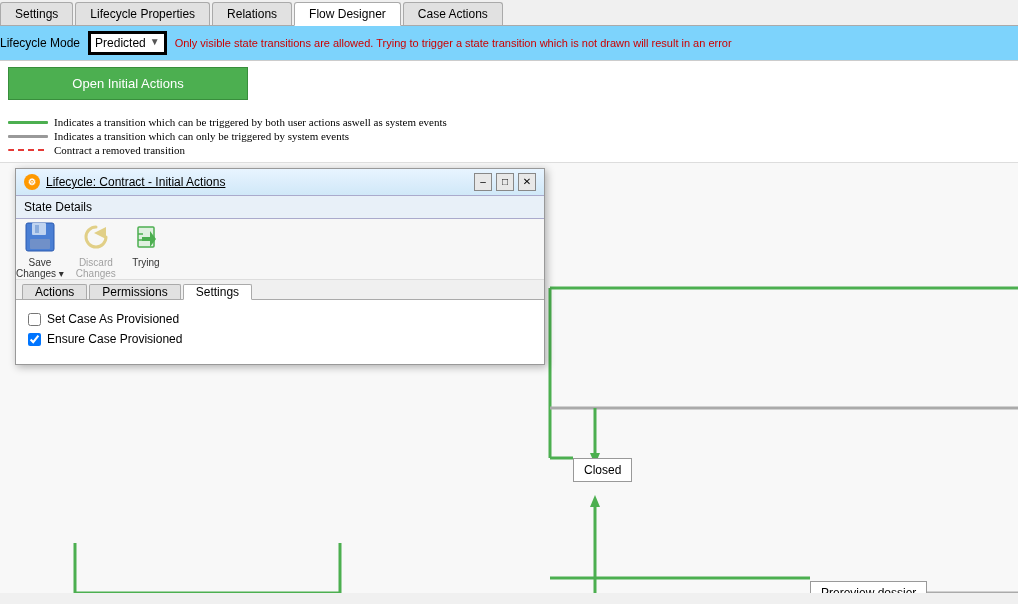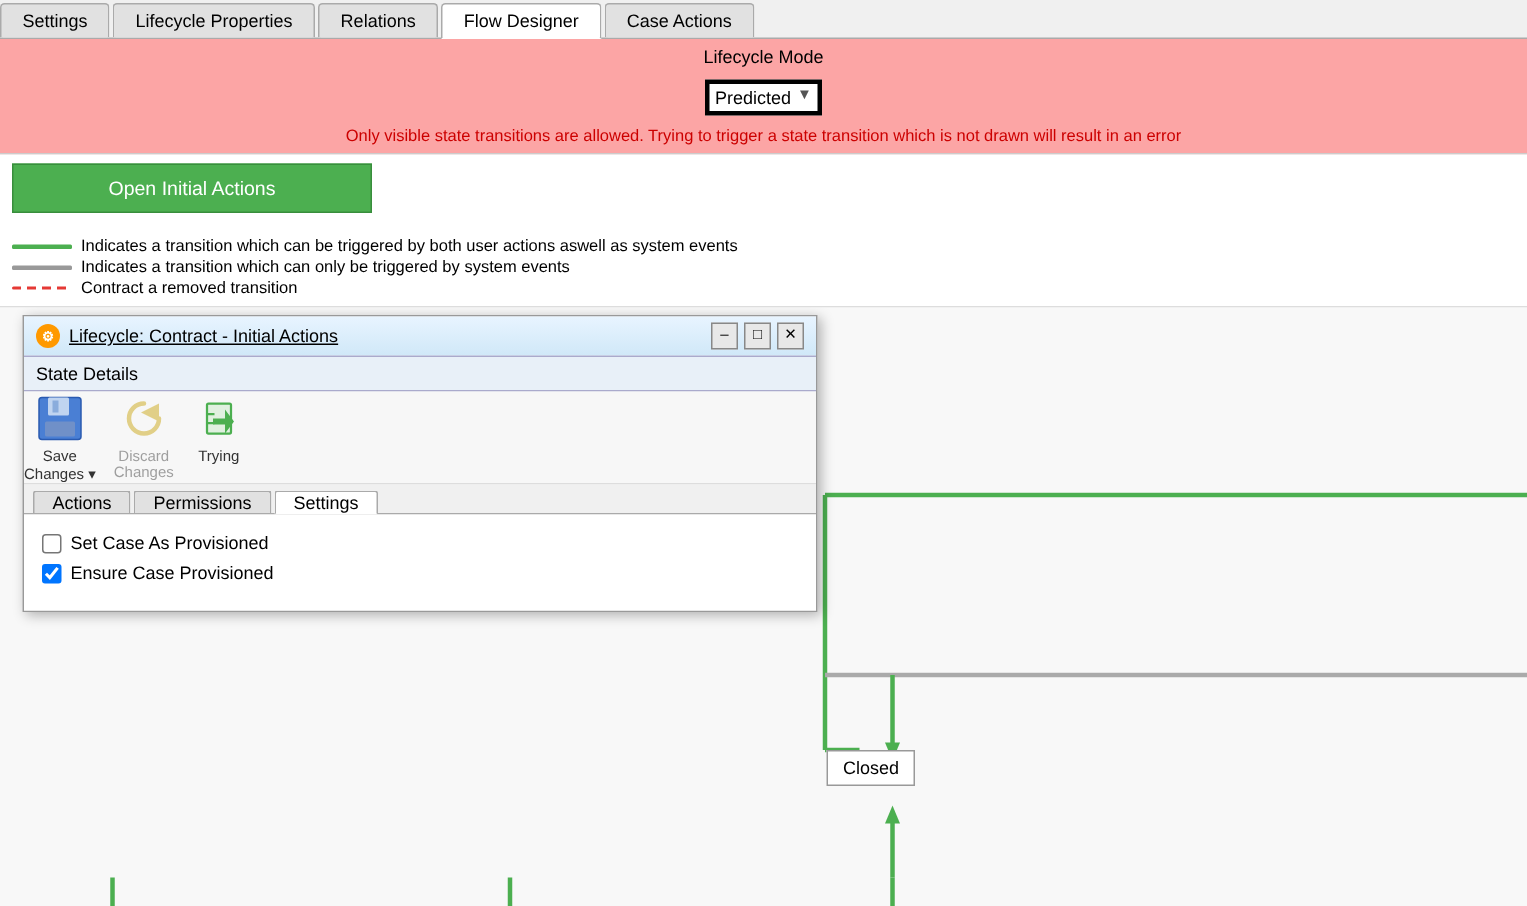--- a/index.html
+++ b/index.html
@@ -32,27 +32,26 @@
     }
     .tab.active {
       background: #fff;
       border-bottom: 1px solid #fff;
       margin-bottom: -1px;
       z-index: 1;
     }
 
     
     .toolbar {
-      background: #fca5a5;
+      background: #7dd3fc;
       border-bottom: 1px solid #ccc;
       padding: 5px 0;
       display: flex;
       align-items: center;
       gap: 8px;
-      flex-direction: column;
     }
     .lifecycle-mode-label {
       font-size: 12px;
     }
     .lifecycle-mode-select {
       display: flex;
       align-items: flex-start;
       border: 3px solid #000000;
       background: #fff;
       padding: 2px 4px;
@@ -84,20 +83,21 @@
     }
 
     
     .legend-area {
       background: #fff;
       padding: 4px 8px;
       border-bottom: 1px solid #ddd;
       display: flex;
       flex-direction: column;
       gap: 2px;
+      font-family: Liberation Serif, serif;
     }
     .legend-item {
       display: flex;
       align-items: center;
       gap: 6px;
       font-size: 11px;
     }
     .legend-line {
       width: 40px;
       height: 3px;
@@ -324,21 +324,21 @@
 
     <line x1="75" y1="380" x2="75" y2="430" stroke="#4caf50" stroke-width="3"></line>
     <line x1="75" y1="430" x2="340" y2="430" stroke="#4caf50" stroke-width="3"></line>
     <line x1="340" y1="380" x2="340" y2="430" stroke="#4caf50" stroke-width="3"></line>
 
     <line x1="595" y1="380" x2="595" y2="430" stroke="#4caf50" stroke-width="3"></line>
     <line x1="840" y1="460" x2="840" y2="430" stroke="#4caf50" stroke-width="3"></line>
     <polygon points="835,435 845,435 840,447" fill="#4caf50"></polygon>
   </svg>
 
-  <div class="flow-node" style="left:551px; top:295px;">
+  <div class="flow-node" style="left:573px; top:295px;">
     <span>Closed</span>
   </div>
 
   <div class="flow-node" style="left:810px; top:418px;">
     <span>Prereview dossier</span>
   </div>
 
   <div class="modal-dialog">
 
     <div class="modal-titlebar">

